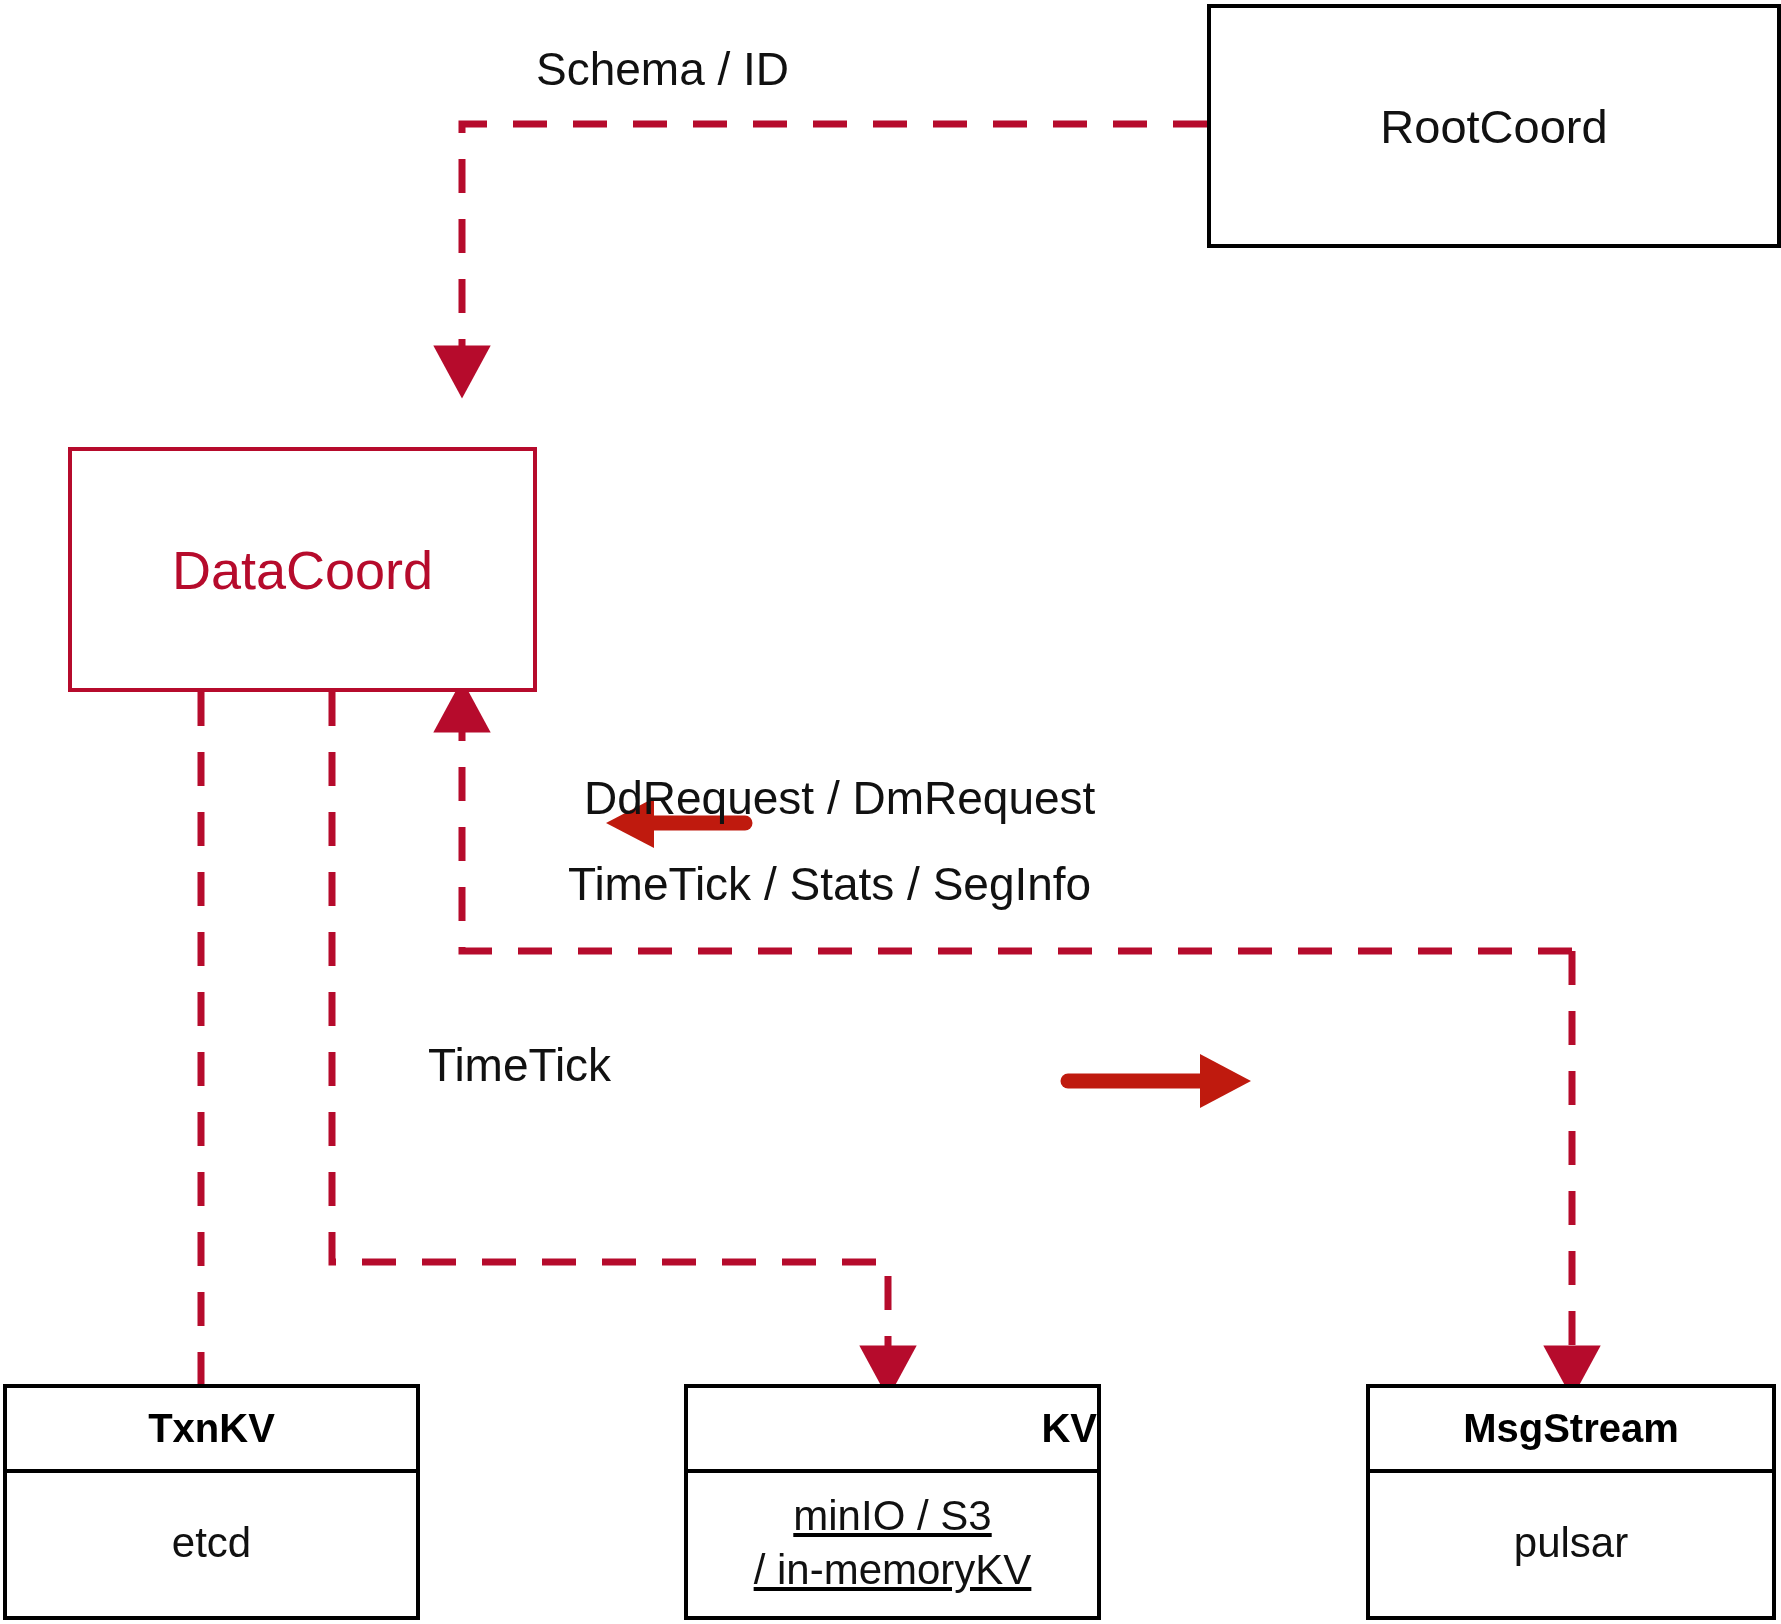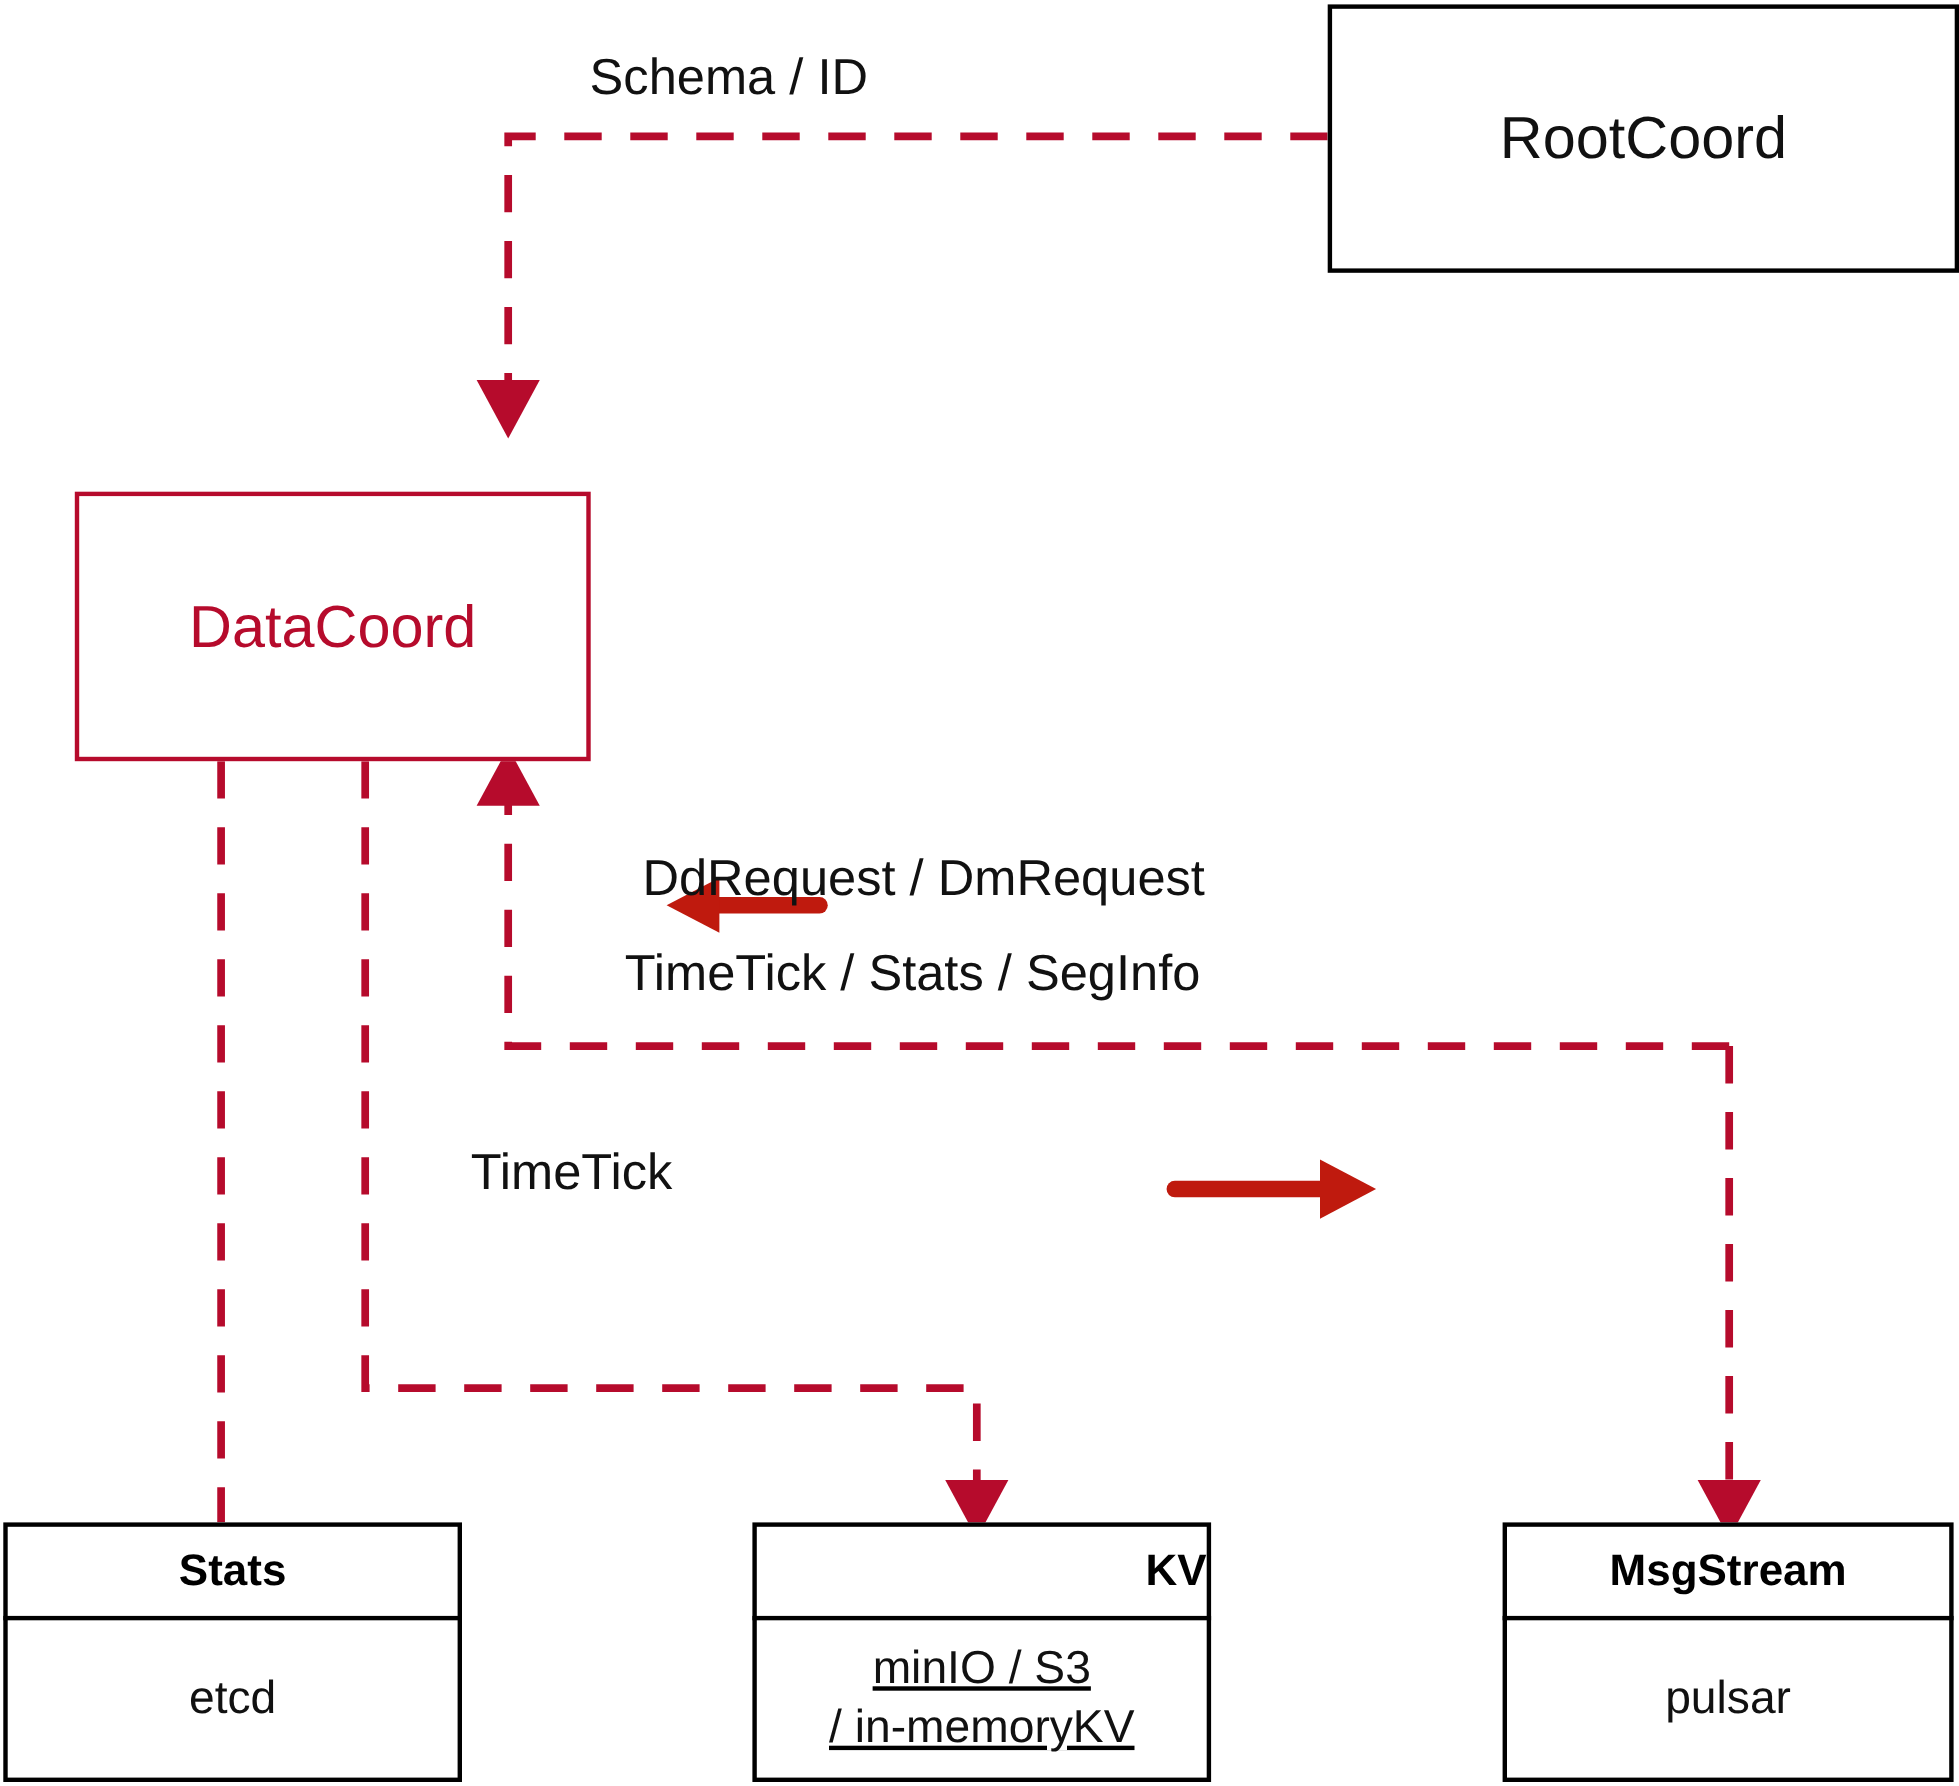--- a/index.html
+++ b/index.html
@@ -4,21 +4,21 @@
 <style>
   html,body{margin:0;padding:0;background:#ffffff;}
   body{font-family:"Liberation Sans", sans-serif;}
   #stage{position:relative;width:1781px;height:1624px;background:#ffffff;overflow:hidden;}
   svg#wires{position:absolute;left:0;top:0;width:1781px;height:1624px;}
 
   .node{position:absolute;box-sizing:border-box;background:#ffffff;}
   .node.black{border:4px solid #000000;}
   .node.red{border:4px solid #B60B2C;}
 
-  .title-plain{font-size:54px;color:#111111;font-weight:400;}
+  .title-plain{font-size:47px;color:#111111;font-weight:400;}
   .title-red{font-size:54px;color:#B60B2C;font-weight:400;}
   .title-bold{font-size:40px;color:#000000;font-weight:700;}
   .sub-plain{font-size:42px;color:#111111;font-weight:400;line-height:1.28;}
 
   .divider{position:absolute;left:-4px;right:-4px;height:4px;background:#000000;}
 
   .edge-label{
     position:absolute;
     font-family:"Liberation Sans", sans-serif;
     font-size:46px;
@@ -83,21 +83,21 @@
   </div>
 
   <div class="node red" style="left:68px; top:447px; width:469px; height:245px;">
     <div class="center-block" style="top:0;bottom:0;height:100%;">
       <span class="title-red">DataCoord</span>
     </div>
   </div>
 
   <div class="node black" style="left:3px; top:1384px; width:417px; height:236px;">
     <div class="center-block" style="top:0px; height:81px;">
-      <span class="title-bold">Stats</span>
+      <span class="title-bold">TxnKV</span>
     </div>
     <div class="divider" style="top:81px;"></div>
     <div class="center-block" style="top:81px; height:147px;">
       <span class="sub-plain">etcd</span>
     </div>
   </div>
 
   <div class="node black" style="left:684px; top:1384px; width:417px; height:236px;">
     <div class="center-block" style="top:0px; height:81px;align-items:flex-end;">
       <span class="title-bold">KV</span>

